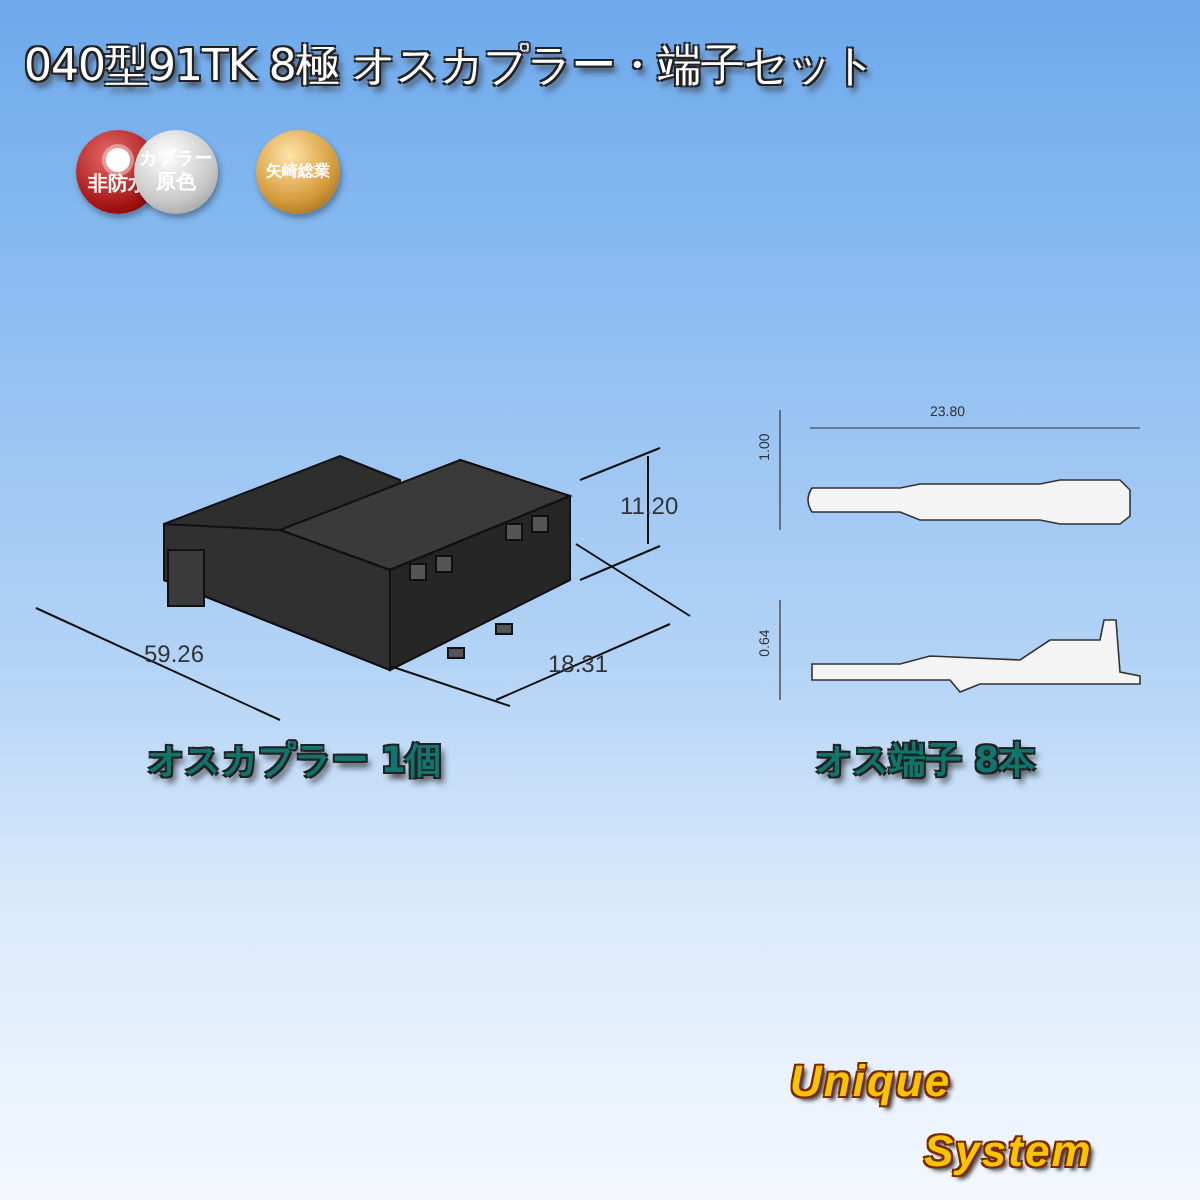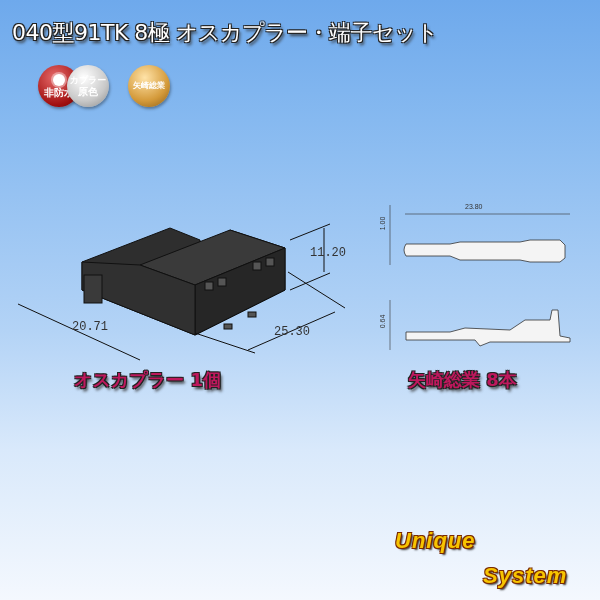--- a/index.html
+++ b/index.html
@@ -8,23 +8,23 @@
     font-family:"DejaVu Sans",sans-serif;}
   .title{position:absolute;left:12px;top:18px;font-size:22px;font-weight:normal;color:#fff;
     letter-spacing:-0.5px;text-shadow:1px 1px 0 #222,-1px -1px 0 #222,1px -1px 0 #222,-1px 1px 0 #222,2px 3px 3px #333;}
   .badge{position:absolute;top:65px;width:42px;height:42px;border-radius:50%;
     display:flex;flex-direction:column;align-items:center;justify-content:center;color:#fff;font-weight:bold;font-size:10px;line-height:12px;
     box-shadow:1px 2px 3px rgba(0,0,0,0.35);}
   .b1{left:18px;background:radial-gradient(circle at 40% 30%,#e76a6a,#a11010 70%,#6a0000);margin-left:20px;}
   .b2{left:67px;background:radial-gradient(circle at 40% 30%,#ffffff,#c8c8c8 60%,#8a8a8a);}
   .b3{left:128px;background:radial-gradient(circle at 40% 30%,#ffe3a8,#d49a3a 60%,#8a5a12);font-size:8px;align-items:center;}
   .sun{width:12px;height:12px;border-radius:50%;background:#fff;margin-bottom:1px;box-shadow:0 0 0 2px rgba(255,255,255,0.4);}
-  .label{position:absolute;font-size:18px;font-weight:bold;color:#be185d;
+  .label{position:absolute;font-size:18px;font-weight:bold;color:#0f766e;
     text-shadow:1px 1px 0 #222,-1px -1px 0 #222,1px -1px 0 #222,-1px 1px 0 #222,2px 3px 3px #333;}
-  .dim{position:absolute;font-size:12px;color:#333;font-family:Liberation Mono, monospace;}
+  .dim{position:absolute;font-size:12px;color:#333;font-family:Liberation Sans, sans-serif;}
   .dims{position:absolute;font-size:7px;color:#333;font-family:"Liberation Sans",sans-serif;}
   .logo{position:absolute;font-style:italic;font-weight:bold;font-size:22px;color:#f7c400;
     font-family:"Liberation Sans",sans-serif;letter-spacing:1px;
     text-shadow:1px 1px 0 #7a2a00,-1px -1px 0 #7a2a00,1px -1px 0 #7a2a00,-1px 1px 0 #7a2a00,2px 2px 2px #333;}
 </style>
 </head>
 <body>
 
 <div class="title">040型91TK 8極 オスカプラー・端子セット</div>
 
@@ -58,38 +58,38 @@
     <line x1="18" y1="104" x2="140" y2="160"></line>
       <line x1="195" y1="133" x2="255" y2="153"></line>
     <line x1="288" y1="72" x2="345" y2="108"></line>
       <line x1="290" y1="40" x2="330" y2="24"></line>
       <line x1="290" y1="90" x2="330" y2="73"></line>
     <line x1="324" y1="28" x2="324" y2="72"></line>
       <line x1="248" y1="150" x2="335" y2="112"></line>
   </g>
 </svg>
 <div class="dim" style="left:310px;top:246px">11.20</div>
-<div class="dim" style="left:72px;top:320px">20.71</div>
-<div class="dim" style="left:274px;top:325px">25.30</div>
+<div class="dim" style="left:72px;top:320px">59.26</div>
+<div class="dim" style="left:274px;top:325px">18.31</div>
 <div class="label" style="left:74px;top:368px">オスカプラー 1個</div>
 
 <svg style="position:absolute;left:370px;top:200px" width="230" height="160" viewBox="0 0 230 160">
   <g stroke="#333" stroke-width="0.8" fill="#f4f4f4">
     <path d="M36,44 L80,44 L90,42 L150,42 L160,40 L190,40 L195,45 L195,58 L190,62 L160,62 L150,60 L90,60 L80,56 L36,56 Q32,50 36,44Z"></path>
     <path d="M36,132 L80,132 L95,128 L140,130 L155,120 L180,120 L182,110 L188,110 L190,136 L200,138 L200,142 L190,142 L120,142 L110,146 L105,140 L36,140Z"></path>
   </g>
   <g stroke="#333" stroke-width="0.6">
     <line x1="35" y1="14" x2="200" y2="14"></line>
       <line x1="20" y1="5" x2="20" y2="65"></line>
       <line x1="20" y1="100" x2="20" y2="150"></line>
   </g>
 </svg>
 <div class="dims" style="left:465px;top:203px">23.80</div>
 <div class="dims" style="left:376px;top:220px;transform:rotate(-90deg)">1.00</div>
 <div class="dims" style="left:376px;top:318px;transform:rotate(-90deg)">0.64</div>
-<div class="label" style="left:408px;top:368px">矢崎総業 8本</div>
+<div class="label" style="left:408px;top:368px">オス端子 8本</div>
 
 <div class="logo" style="left:395px;top:528px">
   <span>Unique</span>
 </div>
-<div class="logo" style="left:483px;top:563px">
+<div class="logo" style="left:462px;top:563px">
   <span>System</span>
 </div>
 
 </body></html>

